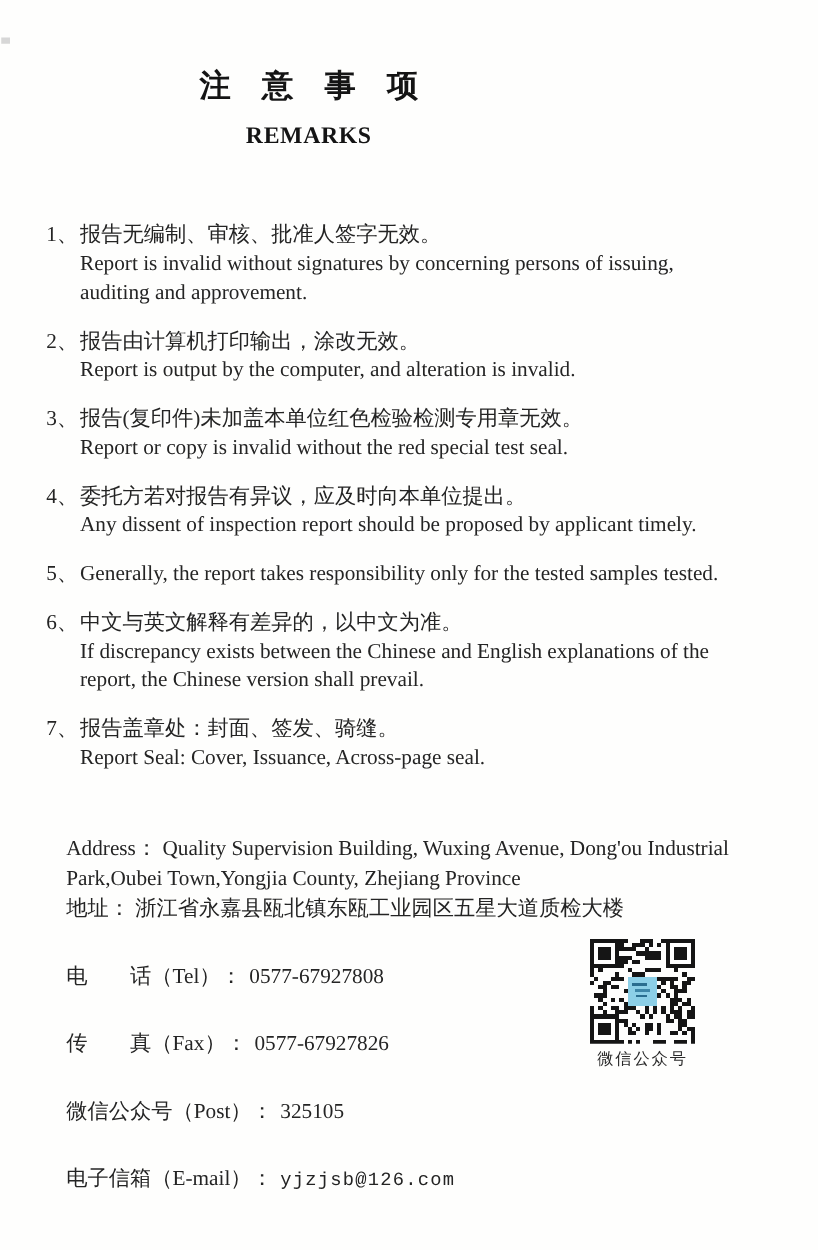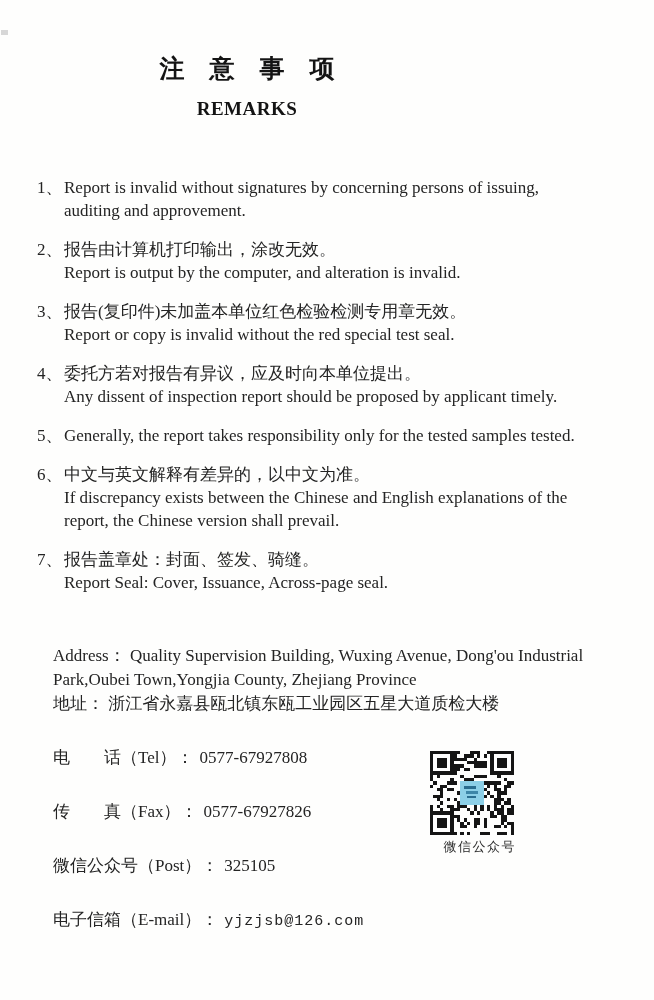--- a/index.html
+++ b/index.html
@@ -20,40 +20,41 @@
   .remark .num{flex:0 0 27px;width:27px;}
   .remark .content{width:578px;}
   .remark .zh{white-space:nowrap;}
   .remark .en div{white-space:nowrap;}
   .addr{margin:50px 0 0 53px;width:585px;font-size:17px;line-height:24px;}
   .addr div{white-space:nowrap;}
   .contacts{margin:14px 0 0 53px;}
   .contact-row{margin-bottom:17px;font-size:17px;line-height:24px;white-space:nowrap;margin-top:30px;}
   .contact-value{margin-left:6px;}
   .mono{font-family:"Liberation Mono","DejaVu Sans Mono",monospace;font-size:15px;letter-spacing:1px;}
-  .qr{position:absolute;left:428px;top:751px;width:88px;text-align:right;}
+  .qr{position:absolute;left:470px;top:751px;width:88px;text-align:center;}
   .qr svg{display:block;margin:0 auto;}
   .qr-caption{font-size:13px;margin-top:3px;letter-spacing:1.5px;color:#2a2a2a;white-space:nowrap;}
 </style>
 </head>
 <body>
 
 <div class="page">
 
   <div class="speck"></div>
 
   <div class="header">
     <div class="title-zh">注　意　事　项</div>
     <div class="title-en">REMARKS</div>
   </div>
 
   <div class="remarks">
   <div class="remark">
     <div class="num">1、</div>
     <div class="content">
+      <div class="zh">报告无编制、审核、批准人签字无效。</div>
       <div class="en">
             <div>Report is invalid without signatures by concerning persons of issuing,</div>
             <div>auditing and approvement.</div>
           </div>
     </div>
   </div>
 
   <div class="remark">
     <div class="num">2、</div>
     <div class="content">

